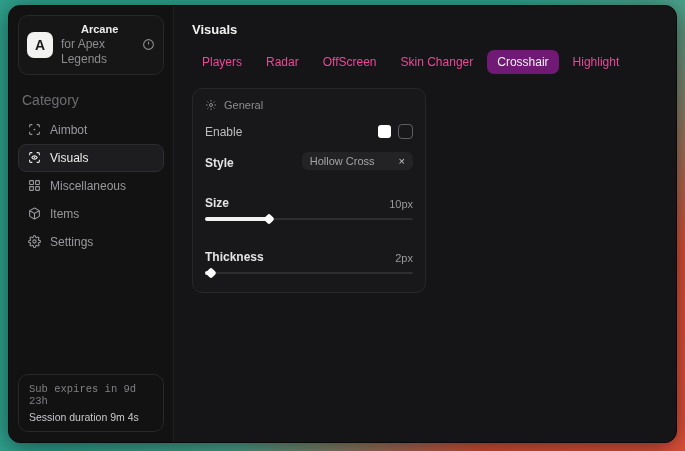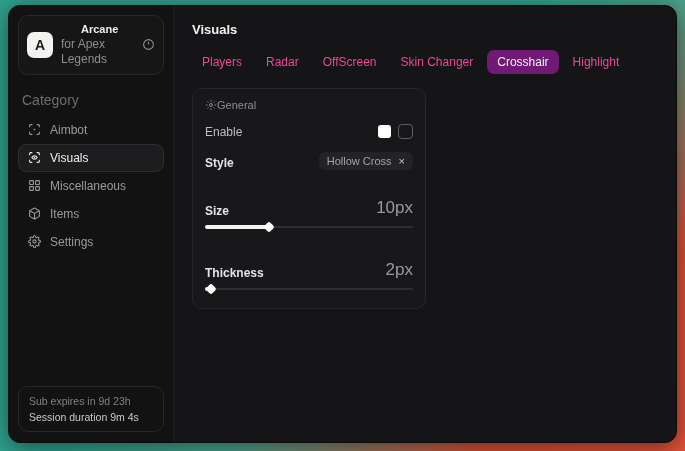--- a/index.html
+++ b/index.html
@@ -45,49 +45,49 @@
   }
   .nav-item.selected {
     background:#1d1d1f; border-color:#2d2d30; color:#ededed;
   }
   .nav-item .ic { display:flex; width:14px; justify-content:center; }
   .sidebar-spacer { flex:1; }
   .footer-card {
     border:1px solid #28282a; border-radius:10px; padding:8px 10px;
     display:flex; flex-direction:column; gap:4px;
   }
-  .footer-line1 { color:#808084; font-size:10.5px; }
+  .footer-line1 { color:#808084; font-size:10.5px;font-family:Liberation Mono, monospace; }
   .footer-line2 { color:#c9c9cc; font-size:10.5px; }
   
   .main { flex:1; background:#151517; padding:16px 18px; display:flex; flex-direction:column; }
   .main-title { color:#f0f0f0; font-size:13px; font-weight:bold; }
   .tabs { display:flex; align-items:center; gap:4px; margin-top:13px; }
   .tab {
     color:#ec4899; font-size:12px; padding:5px 10px; border-radius:7px;
     cursor:pointer; white-space:nowrap;
   }
   .tab.selected { background:#701a75; color:#f2f2f2; }
   .panel {
     margin-top:14px; width:234px;
     background:#18181a; border:1px solid #272729; border-radius:10px;
     padding:10px 12px 14px 12px;
   }
-  .panel-header { display:flex; color:#8d8d90; font-size:11px; }
+  .panel-header { display:flex; gap:7px; color:#8d8d90; font-size:11px; }
   .row { display:flex; align-items:flex-end; justify-content:space-between; margin-top:13px; }
   .row-label { color:#e4e4e6; font-size:12px; font-weight:600; }
   .row-label.dim { color:#bdbdc0; font-weight:400; }
-  .row-value { color:#9a9a9e; font-size:17px;margin-top:15px; }
+  .row-value { color:#9a9a9e; font-size:11px;margin-top:15px; }
   .enable-controls { display:flex; align-items:center; gap:7px; }
   .swatch { width:13px; height:13px; border-radius:3px; cursor:pointer; }
   .checkbox {
     width:15px; height:15px; border-radius:4px; border:1.5px solid #5f5f63;
     background:transparent; cursor:pointer;
   }
   .select-pill {
-    display:flex; align-items:center; gap:7px; background:#232326;
+    display:flex; align-items:center; gap:24px; background:#232326;
     border-radius:6px; padding:3px 8px; cursor:pointer;
   }
   .select-pill .val { color:#a4a4a8; font-size:11px; }
   .select-pill .clear { color:#c9c9cc; font-size:11px; line-height:1; cursor:pointer; }
   .slider { position:relative; height:10px; margin-top:4px; cursor:pointer; }
   .slider .track {
     position:absolute; left:0; right:0; top:4px; height:2px;
     background:#2e2e31; border-radius:2px;
   }
   .slider .fill {

